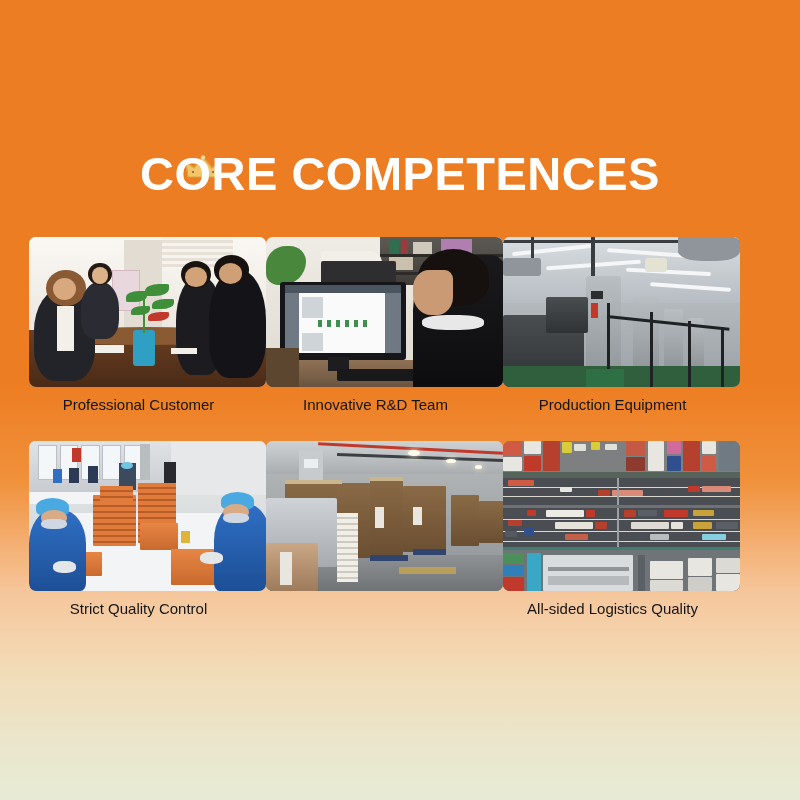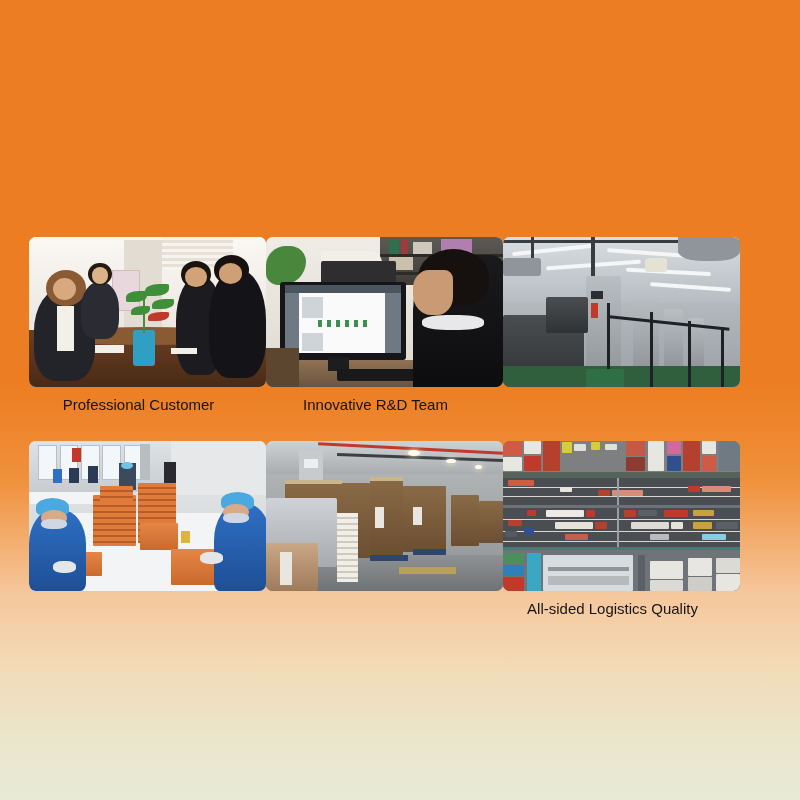--- a/index.html
+++ b/index.html
@@ -138,20 +138,32 @@
   .p6 .ctr  { border-radius:1px; }
   .p6 .veh  { border-radius:1px; }
   .p6 .bld  { background:#d9dcde; border-radius:1px; }
   .p6 .grass{ background:#56635a; }
 </style>
 </head>
 <body>
 
 <div id="page">
 
+  <div id="title-block">
+    <svg id="crown" viewBox="0 0 36 26">
+      <path d="M3 22 L1 7 L9 13 L18 2 L27 13 L35 7 L33 22 Z" fill="#F2C76B" stroke="#D9A63F" stroke-width="1.2" stroke-linejoin="round"></path>
+      <circle cx="1.5" cy="6" r="2" fill="#F6D98F"></circle>
+      <circle cx="18" cy="2.5" r="2.2" fill="#F6D98F"></circle>
+      <circle cx="34.5" cy="6" r="2" fill="#F6D98F"></circle>
+      <circle cx="8" cy="17" r="1.1" fill="#8a6320"></circle>
+      <circle cx="18" cy="16" r="1.1" fill="#8a6320"></circle>
+      <circle cx="28" cy="17" r="1.1" fill="#8a6320"></circle>
+    </svg>
+    <div id="page-title">CORE COMPETENCES</div>
+  </div>
 
   <div class="grid">
 
     <div class="row">
 
       <div class="cell">
         <div class="thumb">
           <div class="ph p1">
             <div class="el wall"></div>
             <div class="el blind"></div>
@@ -256,20 +268,21 @@
             <div class="el floor"></div>
             <div class="el rail" style="left:44%;top:44%;width:3px;height:56%;"></div>
             <div class="el rail" style="left:62%;top:50%;width:3px;height:50%;"></div>
             <div class="el rail" style="left:78%;top:56%;width:3px;height:44%;"></div>
             <div class="el rail" style="left:92%;top:60%;width:3px;height:40%;"></div>
             <div class="el rail" style="left:44%;top:52%;width:52%;height:3px;transform:rotate(6deg);transform-origin:left;"></div>
             <div class="el" style="left:35%;top:88%;width:16%;height:12%;background:#2f6f46;"></div>
           </div>
         </div>
         <div class="caption">
+          <div>Production Equipment</div>
         </div>
       </div>
 
     </div>
 
     <div class="row row2">
 
       <div class="cell">
         <div class="thumb">
           <div class="ph p4">
@@ -304,20 +317,23 @@
             <div class="el cap" style="left:3%;top:38%;width:14%;height:12%;"></div>
             <div class="el faceq" style="left:5%;top:46%;width:11%;height:11%;"></div>
             <div class="el mask" style="left:5%;top:52%;width:11%;height:7%;"></div>
             <div class="el" style="left:10%;top:80%;width:10%;height:8%;background:#e4e6e8;border-radius:40%;"></div>
             <div class="el wkr" style="left:78%;top:42%;width:24%;height:58%;"></div>
             <div class="el cap" style="left:81%;top:34%;width:14%;height:12%;"></div>
             <div class="el faceq" style="left:82%;top:42%;width:11%;height:11%;"></div>
             <div class="el mask" style="left:82%;top:48%;width:11%;height:7%;"></div>
             <div class="el" style="left:72%;top:74%;width:10%;height:8%;background:#e4e6e8;border-radius:40%;"></div>
           </div>
+        </div>
+        <div class="caption">
+          <div>Strict Quality Control</div>
         </div>
       </div>
 
       <div class="cell">
         <div class="thumb">
           <div class="ph p5">
             <div class="el roof"></div>
             <div class="el pipe" style="left:22%;top:4%;width:78%;transform:rotate(3deg);"></div>
             <div class="el pipe" style="left:30%;top:10%;width:70%;transform:rotate(2deg);background:#3c4043;"></div>
             <div class="el lamp" style="left:60%;top:6%;width:5%;height:4%;"></div>

